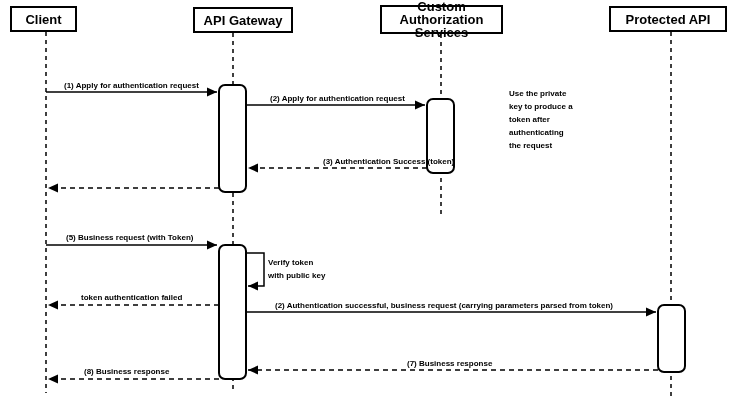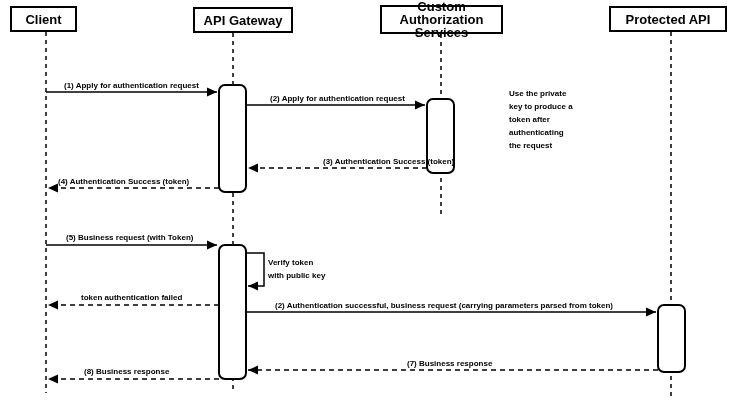--- a/index.html
+++ b/index.html
@@ -76,21 +76,20 @@
   </svg>
 
   <div class="actor" id="actor-client">Client</div>
   <div class="actor" id="actor-gateway">API Gateway</div>
   <div class="actor" id="actor-custom">Custom Authorization Services</div>
   <div class="actor" id="actor-protected">Protected API</div>
 
   <div class="msg-label" id="ml1">(1) Apply for authentication request</div>
   <div class="msg-label" id="ml2">(2) Apply for authentication request</div>
   <div class="msg-label" id="ml3">(3) Authentication Success (token)</div>
-  <div class="msg-label" id="ml4">(4) Authentication Success (token)</div>
   <div class="msg-label" id="ml5">(5) Business request (with Token)</div>
   <div class="msg-label multiline" id="ml6">Verify token
 with public key</div>
   <div class="msg-label" id="ml7">token authentication failed</div>
   <div class="msg-label" id="ml8">(2) Authentication successful, business request (carrying parameters parsed from token)</div>
   <div class="msg-label" id="ml9">(7) Business response</div>
   <div class="msg-label" id="ml10">(8) Business response</div>
 
   <div class="msg-label multiline" id="note-text">Use the private
 key to produce a

